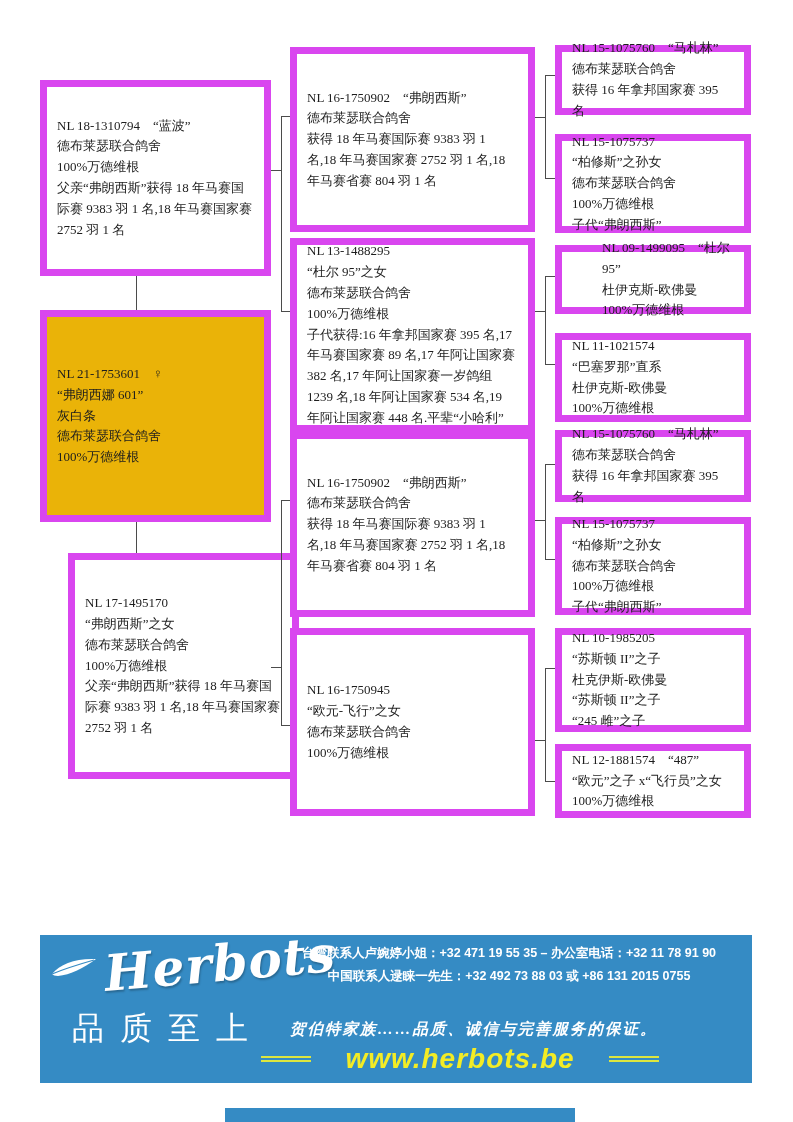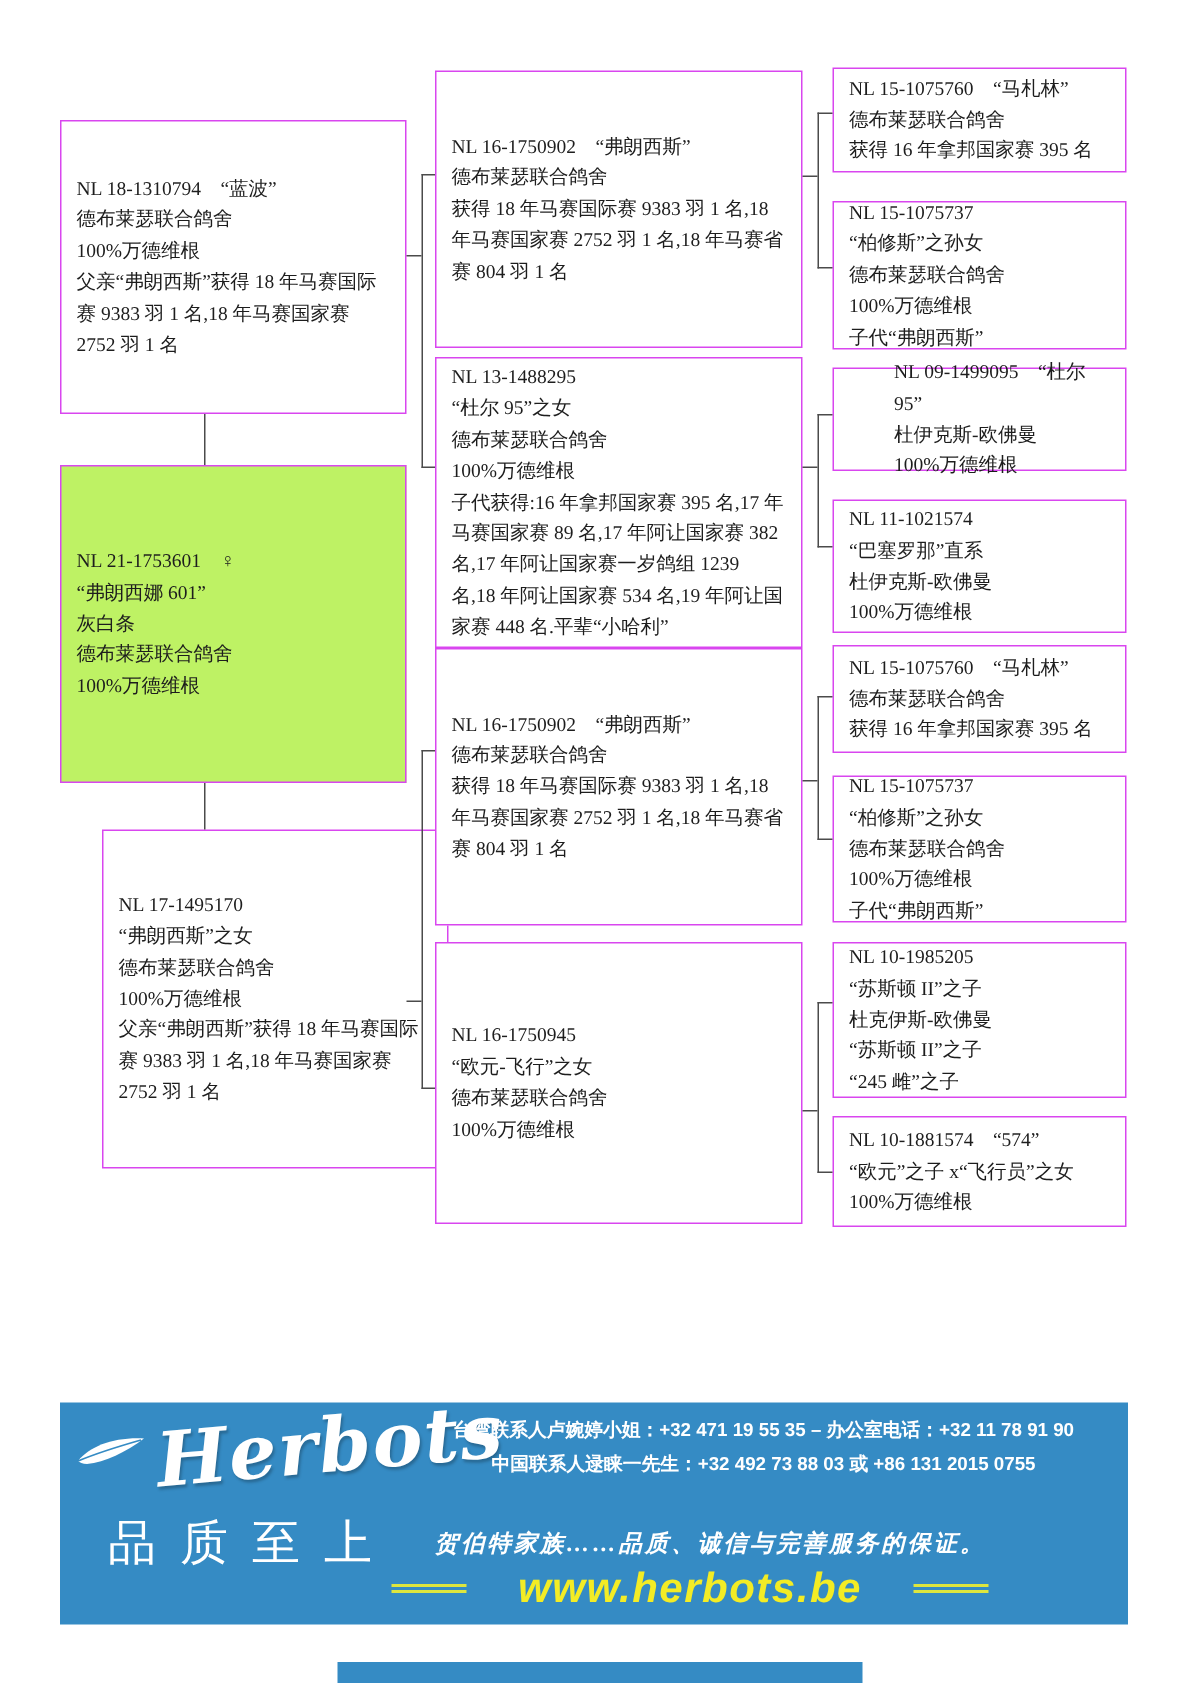--- a/index.html
+++ b/index.html
@@ -1,21 +1,21 @@
 <!DOCTYPE html>
 <html><head>
 <meta charset="utf-8">
 <style>
   html,body{margin:0;padding:0;background:#ffffff;}
   #page{position:relative;width:793px;height:1122px;background:#ffffff;overflow:hidden;
         font-family:"Liberation Serif","DejaVu Serif",serif;}
-  .box{position:absolute;border:1px solid #d946ef;background:#ffffff;box-sizing:border-box;
+  .box{position:absolute;border:7px solid #d946ef;background:#ffffff;box-sizing:border-box;
        display:flex;flex-direction:column;justify-content:center;
        padding:6px 10px;font-size:13px;line-height:1.6;color:#1d1d1d;}
-  .box.highlight{background:#bef264;}
+  .box.highlight{background:#eab308;}
   .bline{white-space:normal;}
   .hline{position:absolute;height:1px;background:#4b4b4b;}
   .vline{position:absolute;width:1px;background:#4b4b4b;}
   .banner{position:absolute;left:40px;top:935px;width:712px;height:148px;background:#358bc4;color:#ffffff;}
   .logo-row{position:absolute;left:10px;top:4px;display:flex;align-items:center;}
   .logo-script{font-family:"DejaVu Serif",serif;font-style:italic;font-weight:bold;
                font-size:50px;line-height:1;transform:rotate(-5deg);letter-spacing:1px;
                text-shadow:1px 2px 2px rgba(0,0,0,0.25);}
   .quality{position:absolute;left:32px;top:72px;font-size:32px;letter-spacing:16px;
            font-family:"Liberation Serif",serif;color:#ffffff;white-space:nowrap;}
@@ -119,21 +119,21 @@
       <div class="bline">子代“弗朗西斯”</div>
     </div>
   <div class="box" style="left:555px;top:628px;width:196px;height:104px;">
       <div class="bline">NL 10-1985205</div>
       <div class="bline">“苏斯顿 II”之子</div>
       <div class="bline">杜克伊斯-欧佛曼</div>
       <div class="bline">“苏斯顿 II”之子</div>
       <div class="bline">“245 雌”之子</div>
     </div>
   <div class="box" style="left:555px;top:744px;width:196px;height:74px;">
-      <div class="bline">NL 10-1881574　“574”</div>
+      <div class="bline">NL 12-1881574　“487”</div>
       <div class="bline">“欧元”之子 x“飞行员”之女</div>
       <div class="bline">100%万德维根</div>
     </div>
 
   <div class="vline" style="left:136px;top:276px;height:34px;"></div>
   <div class="vline" style="left:136px;top:522px;height:31px;"></div>
 
   <div class="hline" style="left:271px;top:170px;width:10px;"></div>
   <div class="vline" style="left:281px;top:116px;height:196px;"></div>
   <div class="hline" style="left:281px;top:116px;width:9px;"></div>

